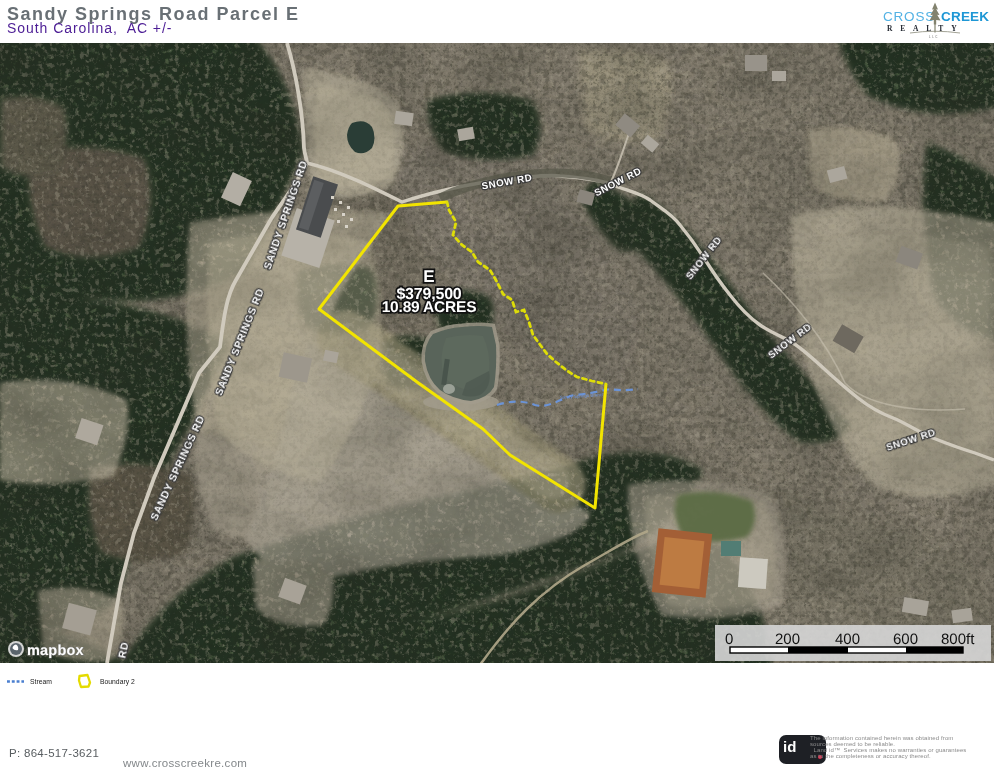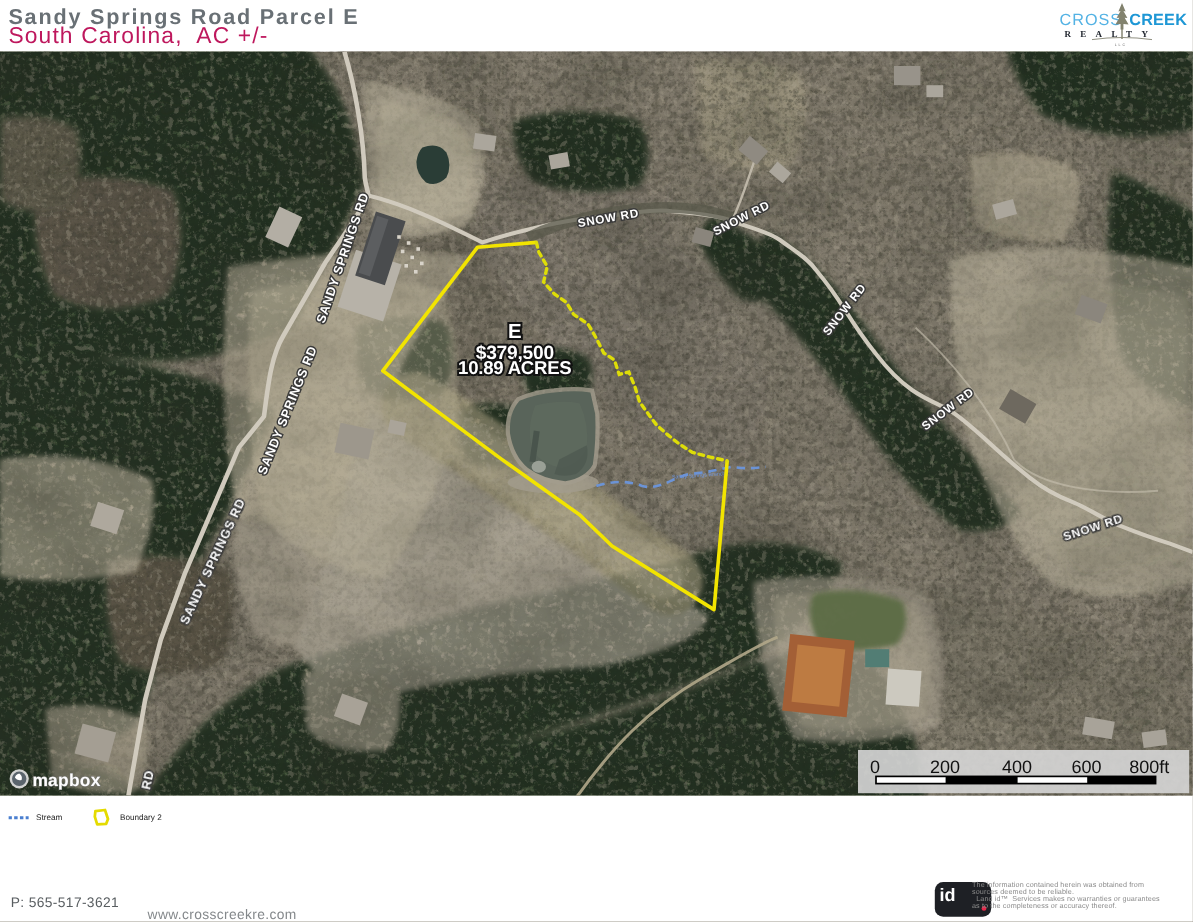--- a/index.html
+++ b/index.html
@@ -1,18 +1,18 @@
 <!DOCTYPE html>
 <html><head>
 <meta charset="utf-8">
 <style>
   html,body{margin:0;padding:0;background:#ffffff;font-family:"Liberation Sans",sans-serif;-webkit-font-smoothing:antialiased;}
   #page{position:relative;width:994px;height:768px;overflow:hidden;background:#ffffff;transform:translateZ(0);}
   #hdr-title{position:absolute;left:7px;top:4px;font-size:18px;font-weight:bold;color:#697075;letter-spacing:1.5px;}
-  #hdr-sub{position:absolute;left:7px;top:20px;font-size:19px;color:#be185d;letter-spacing:0.95px;}
+  #hdr-sub{position:absolute;left:7px;top:20px;font-size:14px;color:#4c1d95;letter-spacing:0.95px;}
   #mapwrap{position:absolute;left:0;top:43px;width:994px;height:620px;}
   .leg-txt{position:absolute;font-size:6.8px;color:#222;}
   #footer-p{position:absolute;left:9px;top:747px;font-size:11.5px;color:#585d60;letter-spacing:0.3px;}
   #footer-w{position:absolute;left:123px;top:757px;font-size:11.5px;color:#84888b;letter-spacing:0.3px;}
   #idbox{position:absolute;left:779px;top:735px;width:47px;height:29px;background:#1e2025;border-radius:7px;}
   #idbox span{position:absolute;left:4px;top:3px;color:#fff;font-weight:bold;font-size:15px;letter-spacing:0px;}
   #idbox i{position:absolute;right:4.5px;bottom:5px;width:4px;height:4px;background:#e8274b;border-radius:50%;}
   .disc{position:absolute;left:810px;font-size:6px;line-height:6.2px;color:#8b8b8b;letter-spacing:0.1px;}
 </style>
 </head>
@@ -376,21 +376,21 @@
   </svg>
 
   <div class="leg-txt" style="left:30px;top:678px;">Stream</div>
 
   <svg style="position:absolute;left:76px;top:673px;" width="17" height="17" viewBox="0 0 17 17">
     <path d="M3.5 3 L11.5 2 L14 9.5 L12.5 13.5 L5 14 L3 7.5 Z" fill="none" stroke="#e4db00" stroke-width="2.3" stroke-linejoin="round"></path>
   </svg>
 
   <div class="leg-txt" style="left:100px;top:678px;">Boundary 2</div>
 
-  <div id="footer-p">P: 565-517-3621</div>
+  <div id="footer-p">P: 864-517-3621</div>
 
   <div id="footer-w">www.crosscreekre.com</div>
 
   <div id="idbox">
       <span>id</span>
       <i></i>
     </div>
 
   <div class="disc" style="top:734.5px;">The information contained herein was obtained from</div>
   <div class="disc" style="top:740.7px;">sources deemed to be reliable.</div>

